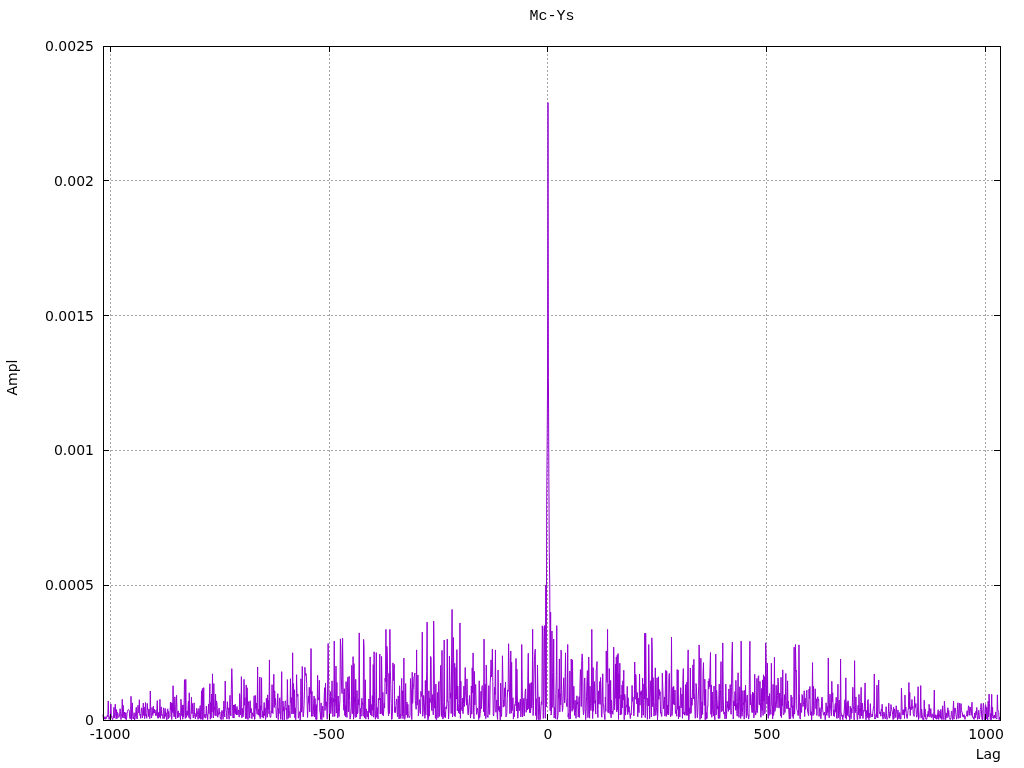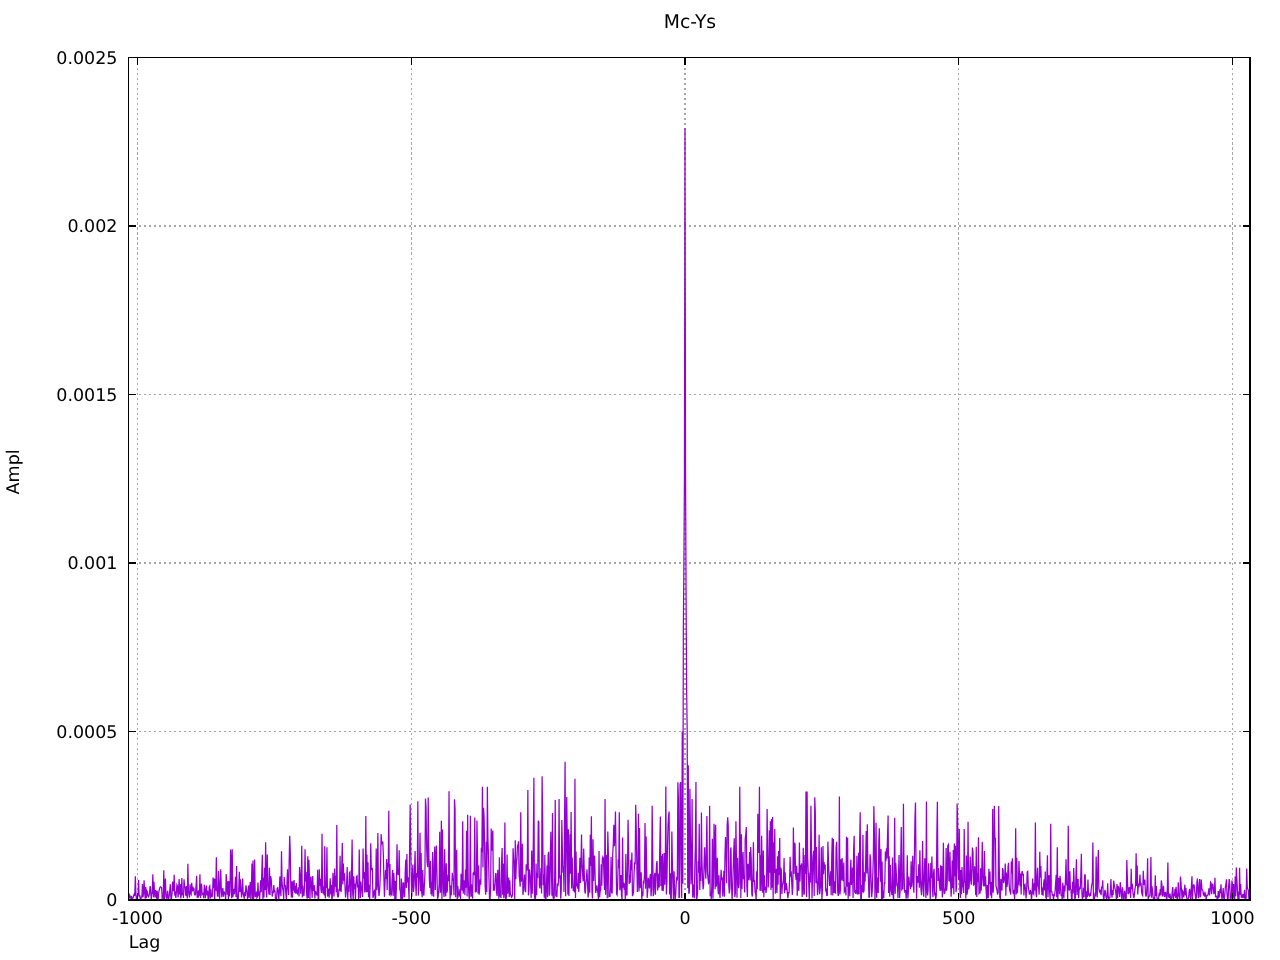--- a/index.html
+++ b/index.html
@@ -20,27 +20,28 @@
   }
   #chart-title {
     position: absolute;
     top: 8px;
     left: 103px;
     width: 898px;
     text-align: center;
     font-size: 15px;
     line-height: 18px;
     white-space: nowrap;
+    font-family: Liberation Mono, monospace;
   }
   #x-axis-label {
     position: absolute;
     top: 746px;
     left: 103px;
     width: 898px;
-    text-align: left;
+    text-align: right;
     font-size: 14px;
     line-height: 17px;
     white-space: nowrap;
   }
   #y-axis-label {
     position: absolute;
     left: -28px;
     top: 369px;
     width: 80px;
     height: 17px;

